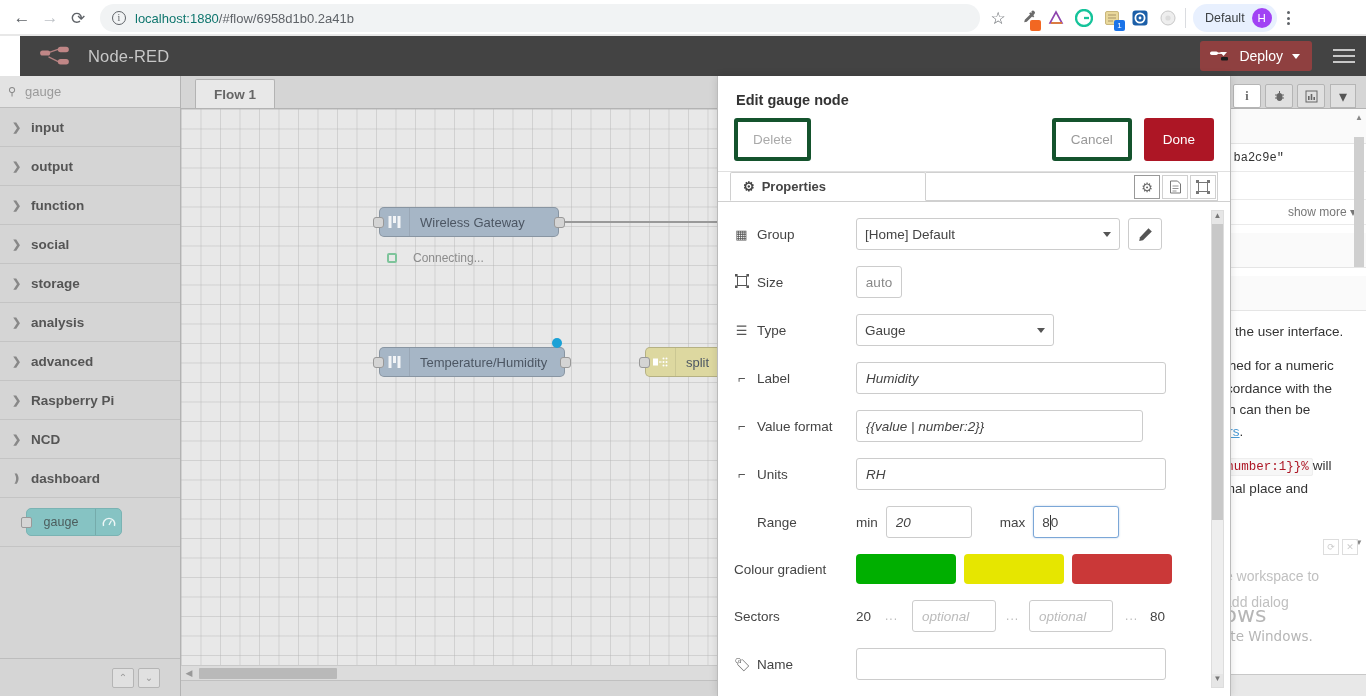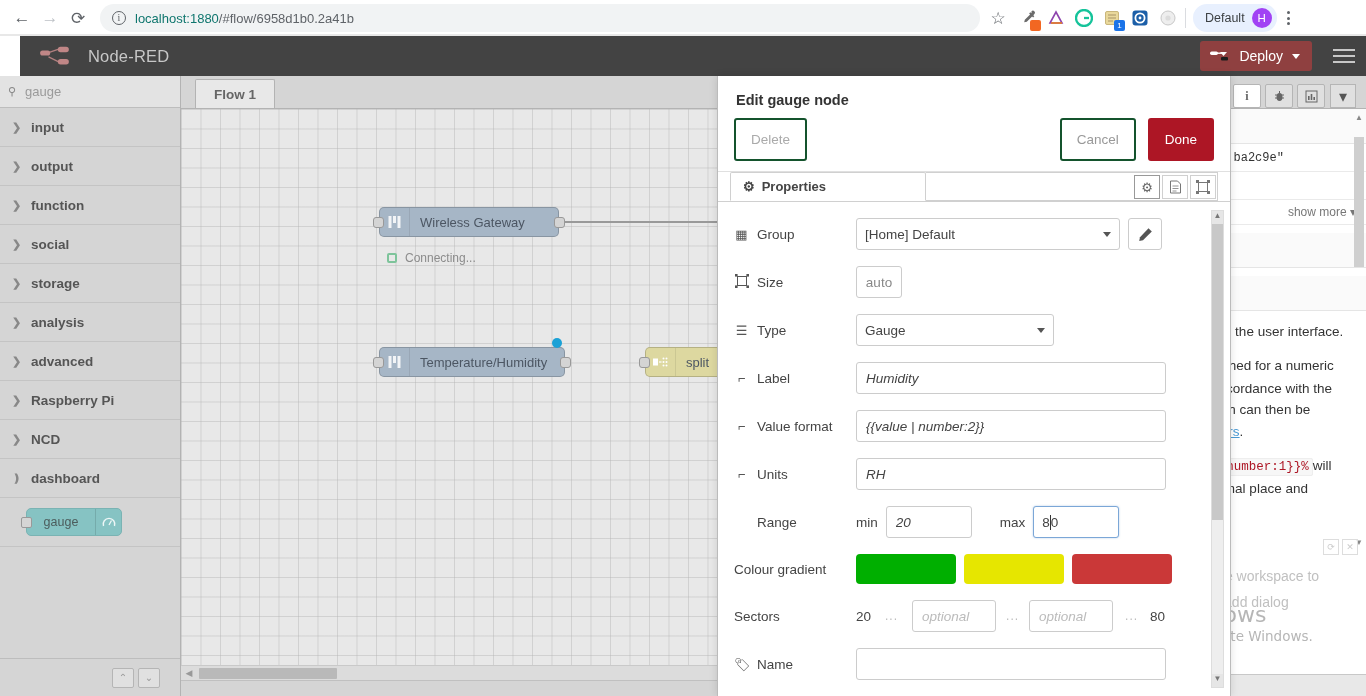--- a/index.html
+++ b/index.html
@@ -136,40 +136,40 @@
     position: absolute; height: 30px; border-radius: 5px;
     display: flex; align-items: center; font-size: 13px;
     border: 1px solid rgba(0,0,0,.18);
   }
   .flow-node .nico { width: 30px; height: 100%; display:flex; align-items:center;justify-content:center; color:#f2f4f6; font-size:15px; border-right:1px solid rgba(0,0,0,.08);}
   .flow-node .nlabel { padding: 0 10px; color: #4c5663; }
   .port {
     position: absolute; width: 11px; height: 11px; background: #d4d4d4;
     border: 1px solid #999; border-radius: 3px; top: 9px;
   }
-  .node-status { position:absolute; font-size: 12px; color: #8c8c8c; display:flex; align-items:center; gap:8px;}
+  .node-status { position:absolute; font-size: 12px; color: #8c8c8c; display:flex; align-items:center; gap:16px;}
   .status-dot { width:10px;height:10px;border:2px solid #7ec49b; border-radius:2px; background:transparent;}
   .wire { position: absolute; height: 1.5px; background: #999; }
   .sel-dot { position:absolute; width:10px;height:10px;border-radius:50%;background:#1ba1d6; }
   .hscroll-track { position:absolute; left:0; right:0; bottom:16px; height: 15px; background:#dcdcdc; border-top:1px solid #c9c9c9; display:flex; align-items:center;}
   .hscroll-arrow { width: 16px; text-align:center; color:#999; font-size:9px;}
   .hscroll-thumb { height: 11px; background:#b9b9b9; border-radius:1px; width: 138px; margin-left:2px;}
   .canvas-footer { position:absolute; left:0;right:0;bottom:0;height:16px;background:#d5d5d5;border-top:1px solid #c0c0c0;}
 
   
   .edit-dialog {
     position: absolute; left: 536px; top: 0px; width: 514px; height: 620px;
     background: #fff; border-left: 1px solid #bbb; border-right: 1px solid #bbb;
     z-index: 20; display:flex; flex-direction: column;
     box-shadow: 0 0 8px rgba(0,0,0,.12);
   }
   .ed-title { padding: 16px 18px 10px 18px; font-size: 14.5px; font-weight: bold; color: #333; }
   .ed-buttons { display:flex; align-items:center; padding: 0 16px 10px 16px; border-bottom:1px solid #e0e0e0;}
   .btn {
-    height: 43px; padding: 16px 15px; border: 2px solid #14532d; background: #fff;
+    height: 43px; padding: 16px 15px; border: 4px solid #14532d; background: #fff;
     border-radius: 3px; font-size: 13.5px; cursor: pointer; display:flex;align-items:center;
   }
   .btn-delete { color: #aaa; }
   .btn-cancel { color: #999; margin-left: auto; }
   .btn-done { background: #ad1625; border-color: #ad1625; color: #fff; margin-left: 12px; }
   .ed-tabs { display: flex; align-items: flex-end; height: 30px; border-bottom: 1px solid #d0d0d0; padding: 0 12px; background: #fff; position: relative;}
   .ed-tab {
     border: 1px solid #d0d0d0; border-bottom: 1px solid #fff; background: #fff;
     height: 29px; padding: 0 26px 0 12px; display:flex;align-items:center; gap:7px;
     font-size: 13px; font-weight: bold; color: #444; border-radius:2px 2px 0 0;
@@ -562,21 +562,21 @@
             <span>Label</span>
           </div>
           <input class="ctl" style="width: 310px;" value="Humidity">
         </div>
 
         <div class="form-row">
           <div class="form-label">
             <span class="fi">⌐</span>
             <span>Value format</span>
           </div>
-          <input class="ctl" style="width: 310px;" value="{{value | number:2}}">
+          <input class="ctl" style="width: 287px;" value="{{value | number:2}}">
         </div>
 
         <div class="form-row">
           <div class="form-label">
             <span class="fi">⌐</span>
             <span>Units</span>
           </div>
           <input class="ctl" style="width: 310px;" value="RH">
         </div>
 

